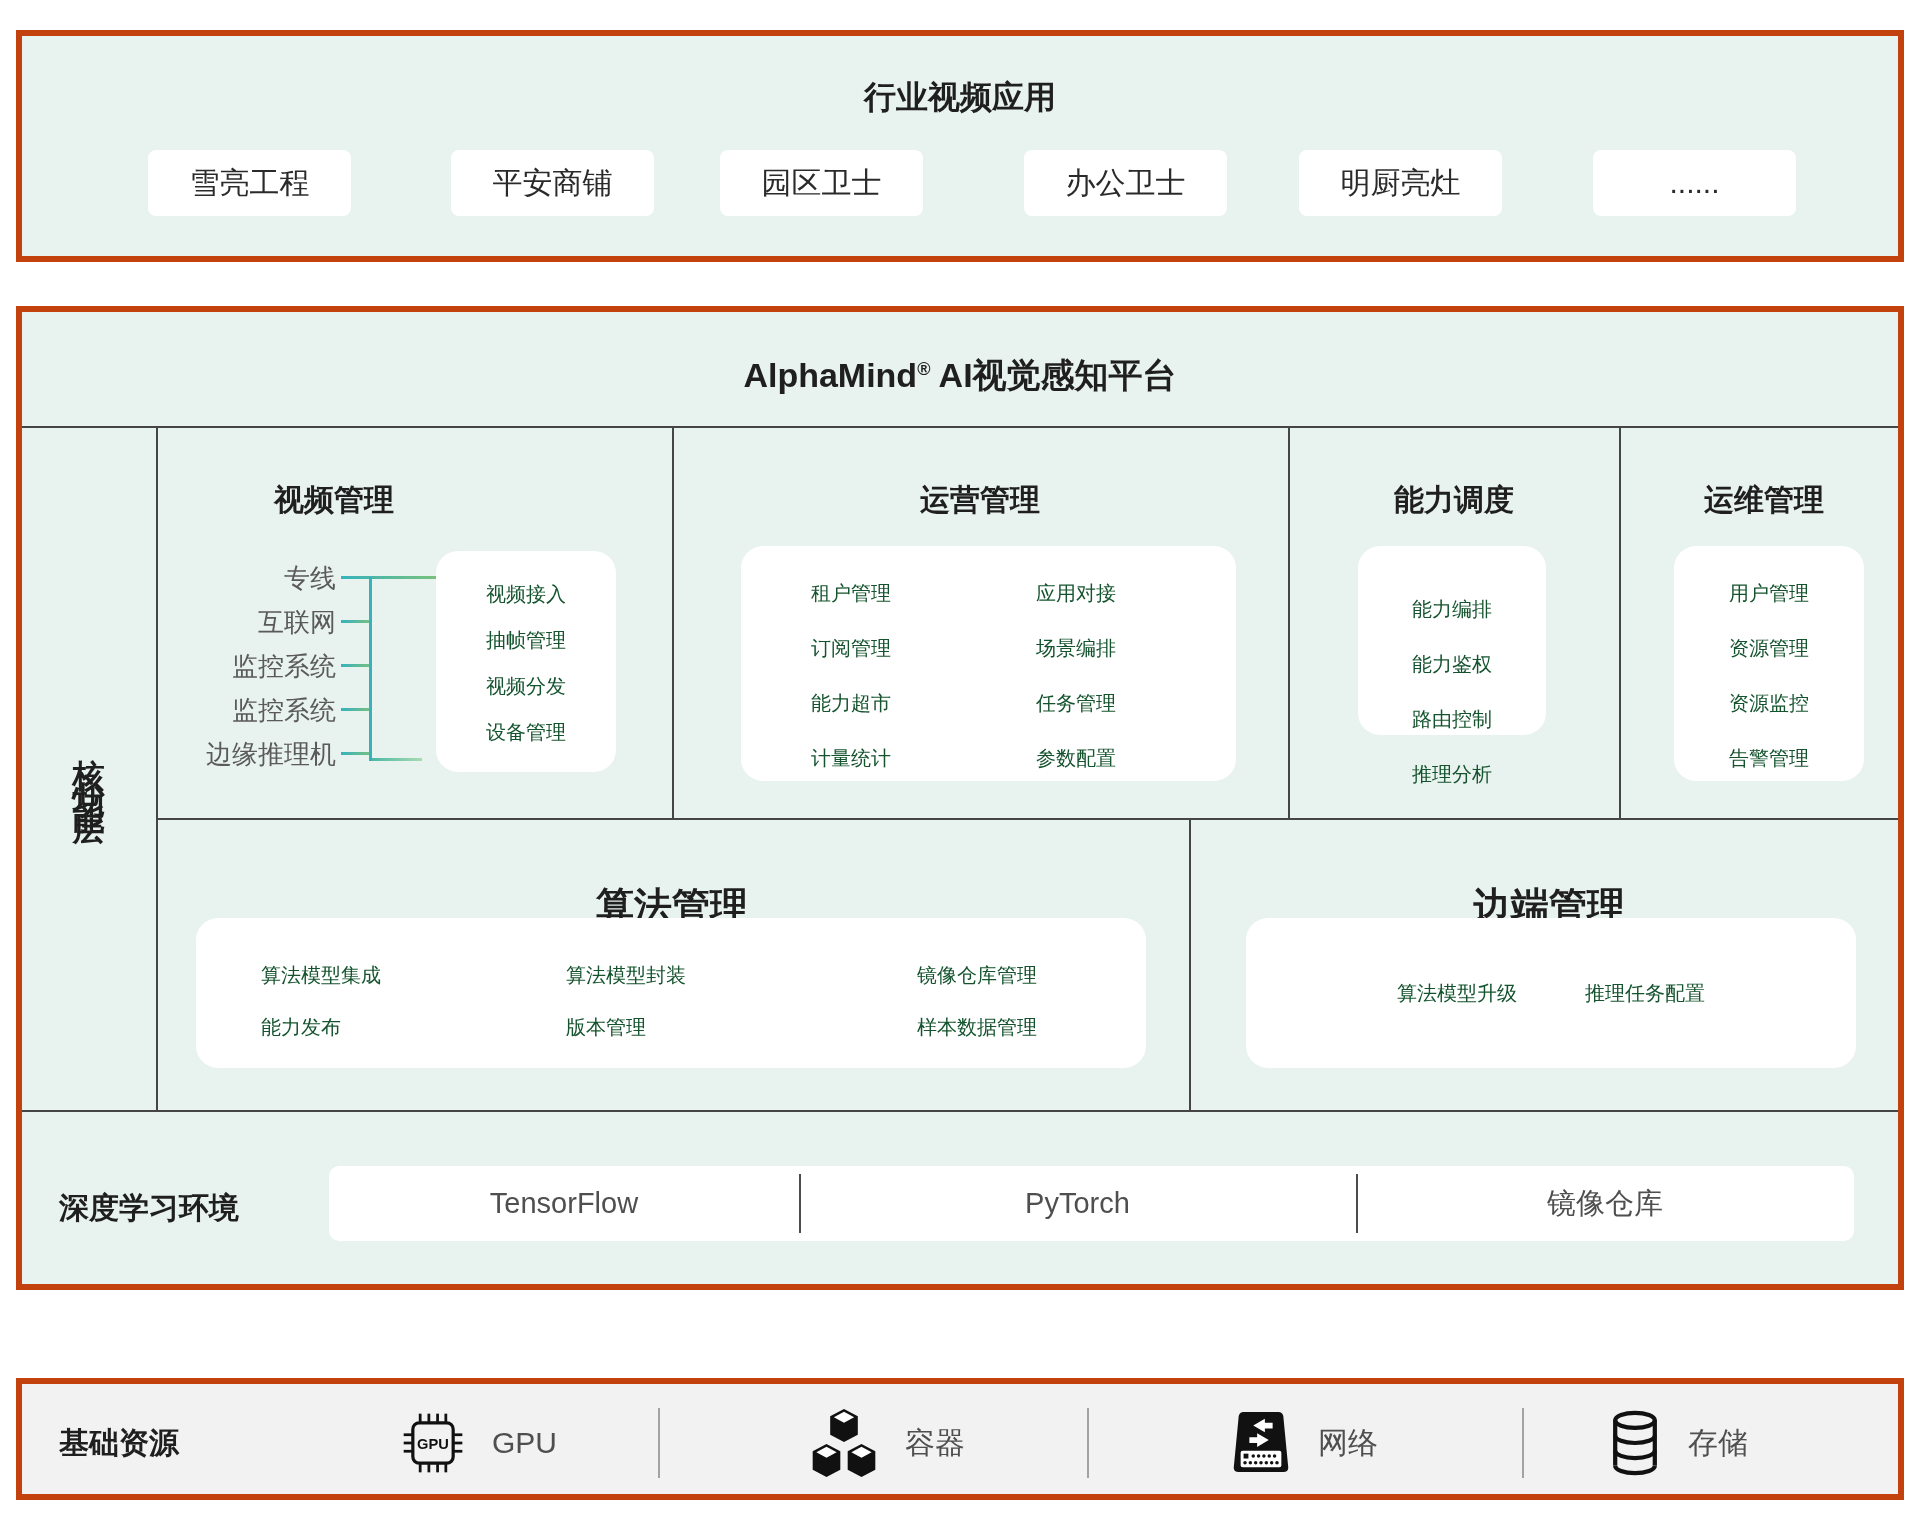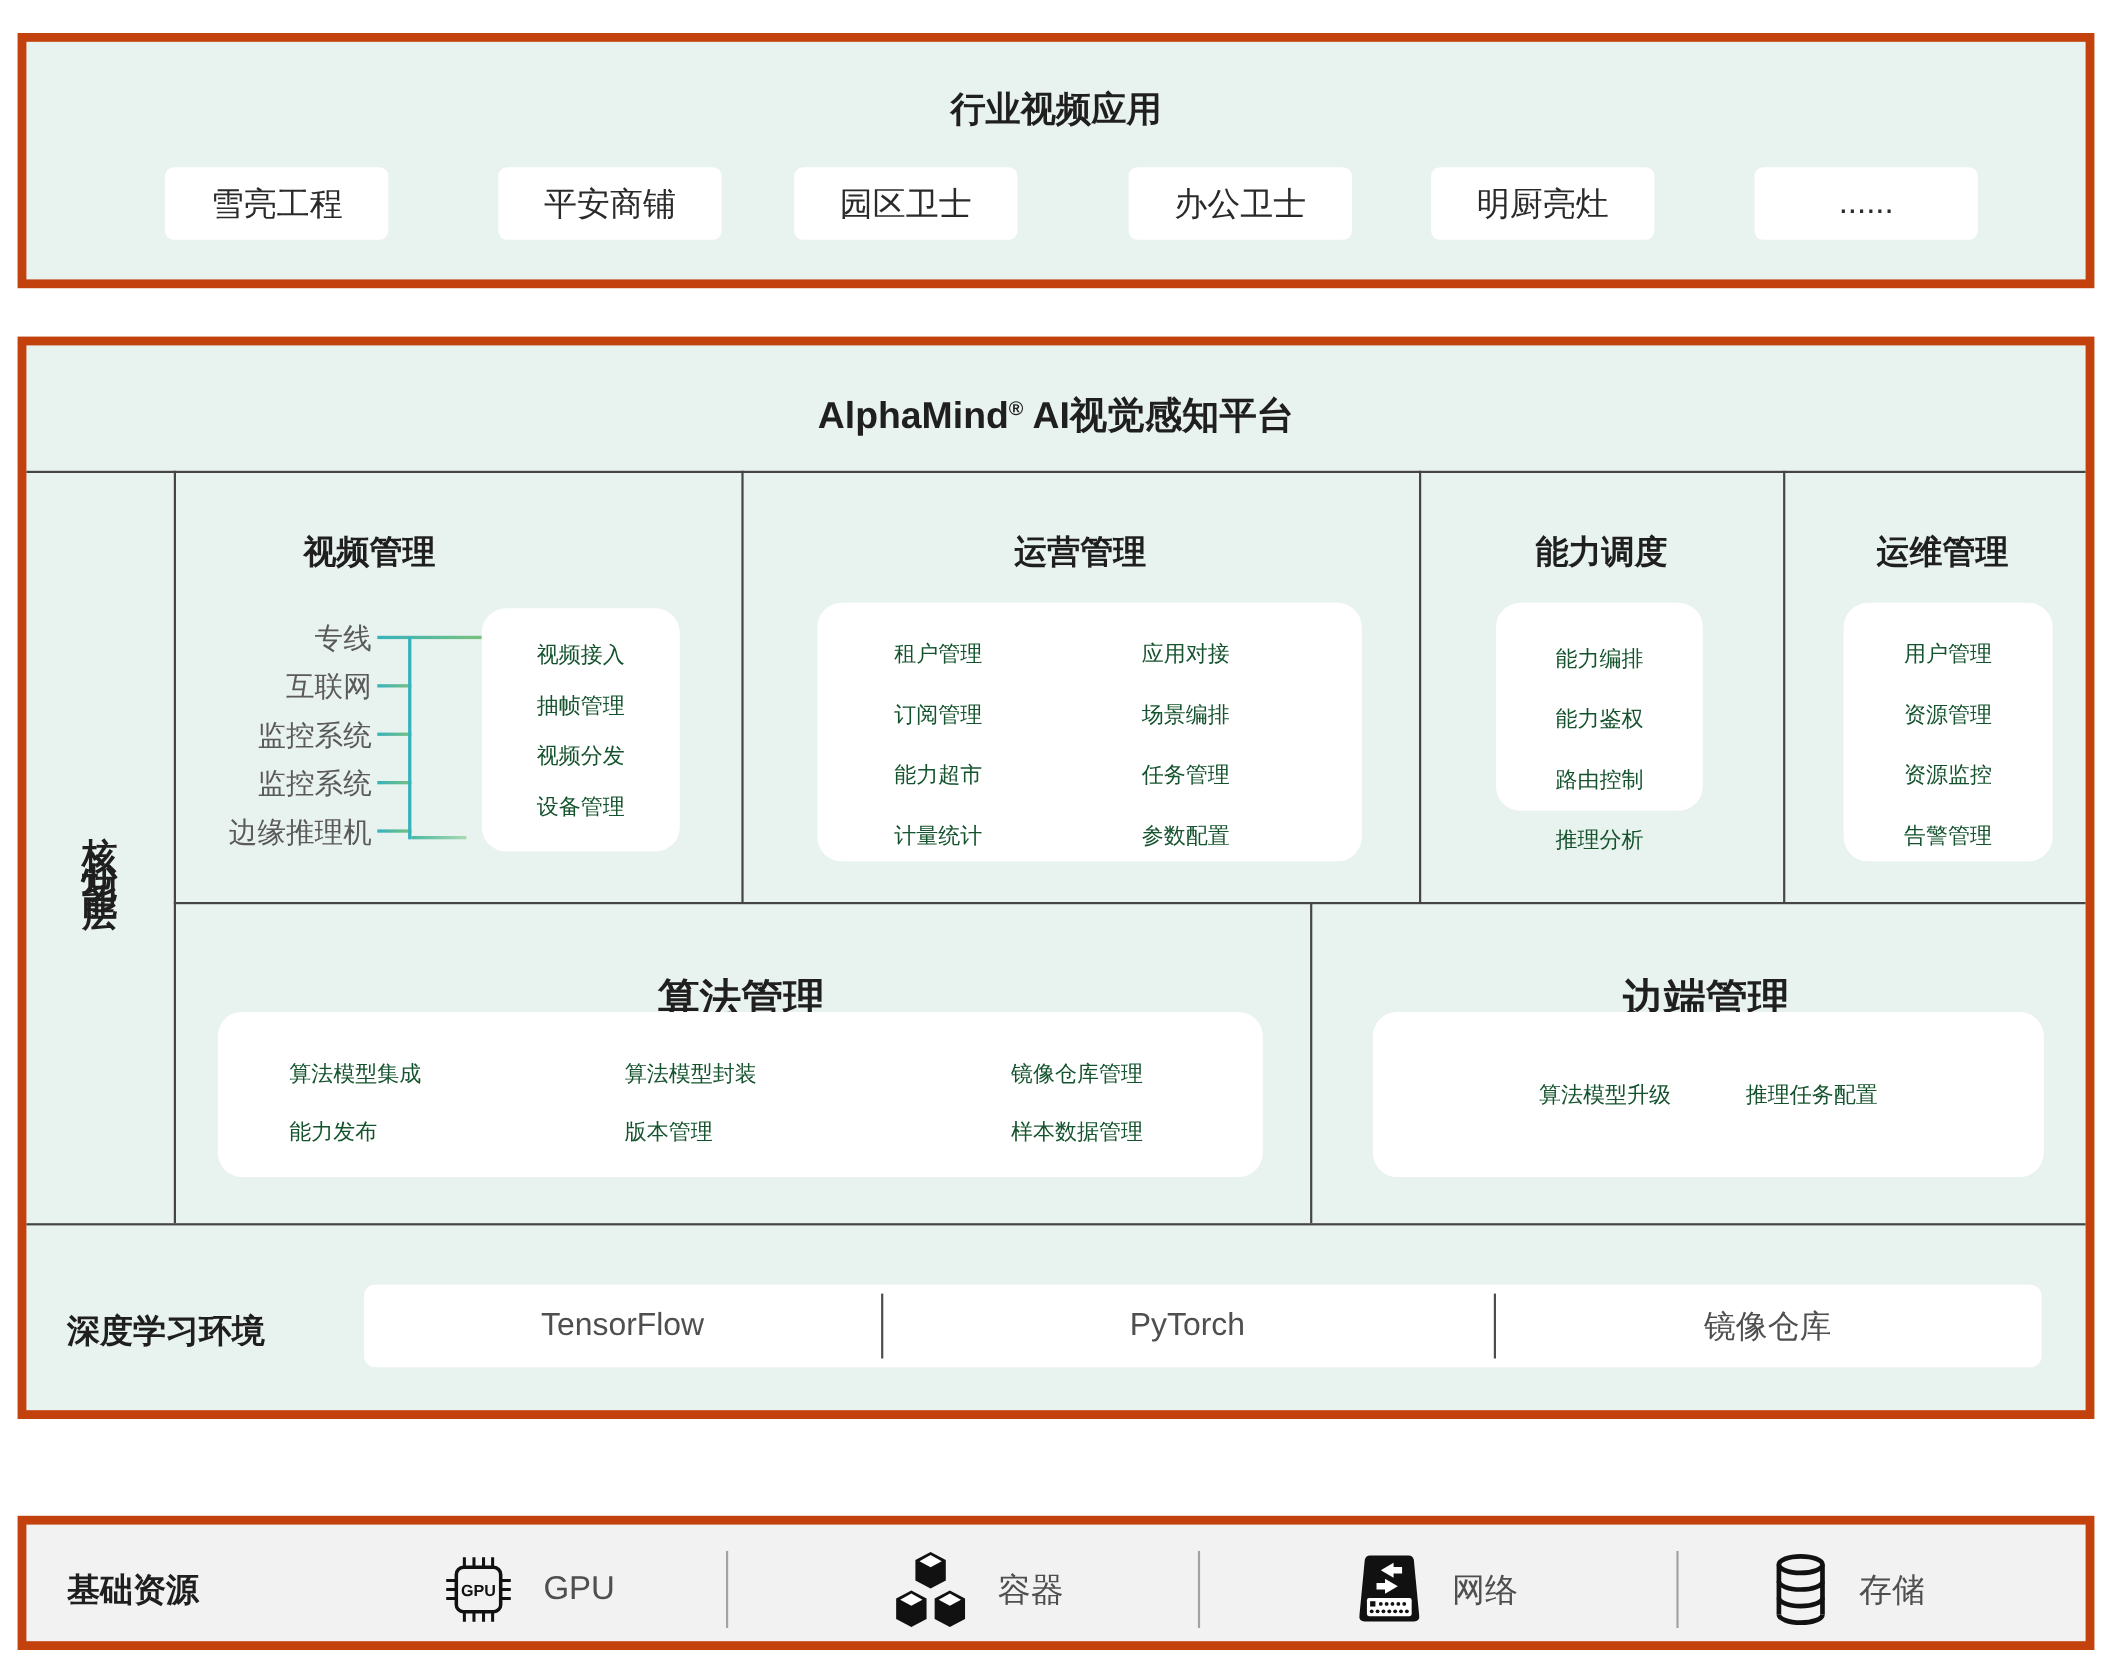--- a/index.html
+++ b/index.html
@@ -1,19 +1,19 @@
 <!DOCTYPE html>
 <html><head>
 <meta charset="utf-8">
 <style>
   * { margin:0; padding:0; box-sizing:border-box; }
   body { background:#ffffff; font-family:"Liberation Sans", sans-serif; }
   .canvas { position:relative; width:1920px; height:1522px; background:#ffffff; overflow:hidden; }
 
-  .band { position:absolute; left:16px; width:1888px; background:#e8f2ee; border:8px solid #c2410c; }
+  .band { position:absolute; left:16px; width:1888px; background:#e8f2ee; border:6px solid #c2410c; }
   .band-top { top:30px; height:232px; }
   .band-mid { top:306px; height:984px; }
   .band-bottom { top:1378px; height:122px; background:#f2f2f3; }
 
   
   .top-title { position:absolute; left:0; right:0; top:40px; text-align:center;
                font-size:32px; font-weight:bold; color:#1f1f1f; }
   .chip { position:absolute; top:114px; width:203px; height:66px; background:#ffffff;
           border-radius:8px; display:flex; align-items:center; justify-content:center;
           font-size:30px; color:#2a2a2a; }
@@ -65,21 +65,21 @@
   .box-video { left:414px; top:239px; width:180px; height:221px; padding-top:20px; text-align:center; }
   .box-video div { height:46px; line-height:46px; }
 
   
   .box-ops { left:719px; top:234px; width:495px; height:235px; }
   .ops-col { position:absolute; top:20px; }
   .ops-col div { height:55px; line-height:55px; }
   .ops-col1 { left:70px; } .ops-col2 { left:295px; }
 
   
-  .box-cap { left:1336px; top:234px; width:188px; height:189px; padding-top:24px; text-align:center; }
+  .box-cap { left:1336px; top:234px; width:188px; height:189px; padding-top:36px; text-align:center; }
   .box-om  { left:1652px; top:234px; width:190px; height:235px; padding-top:20px; text-align:center; }
   .box-cap div, .box-om div { height:55px; line-height:55px; }
 
   
   .box-algo { left:174px; top:606px; width:950px; height:150px; }
   .algo-col { position:absolute; top:31px; }
   .algo-col div { height:52px; line-height:52px; white-space:nowrap; }
   .algo-col1{left:65px;} .algo-col2{left:370px;} .algo-col3{left:685px;margin-left:36px;}
 
   

